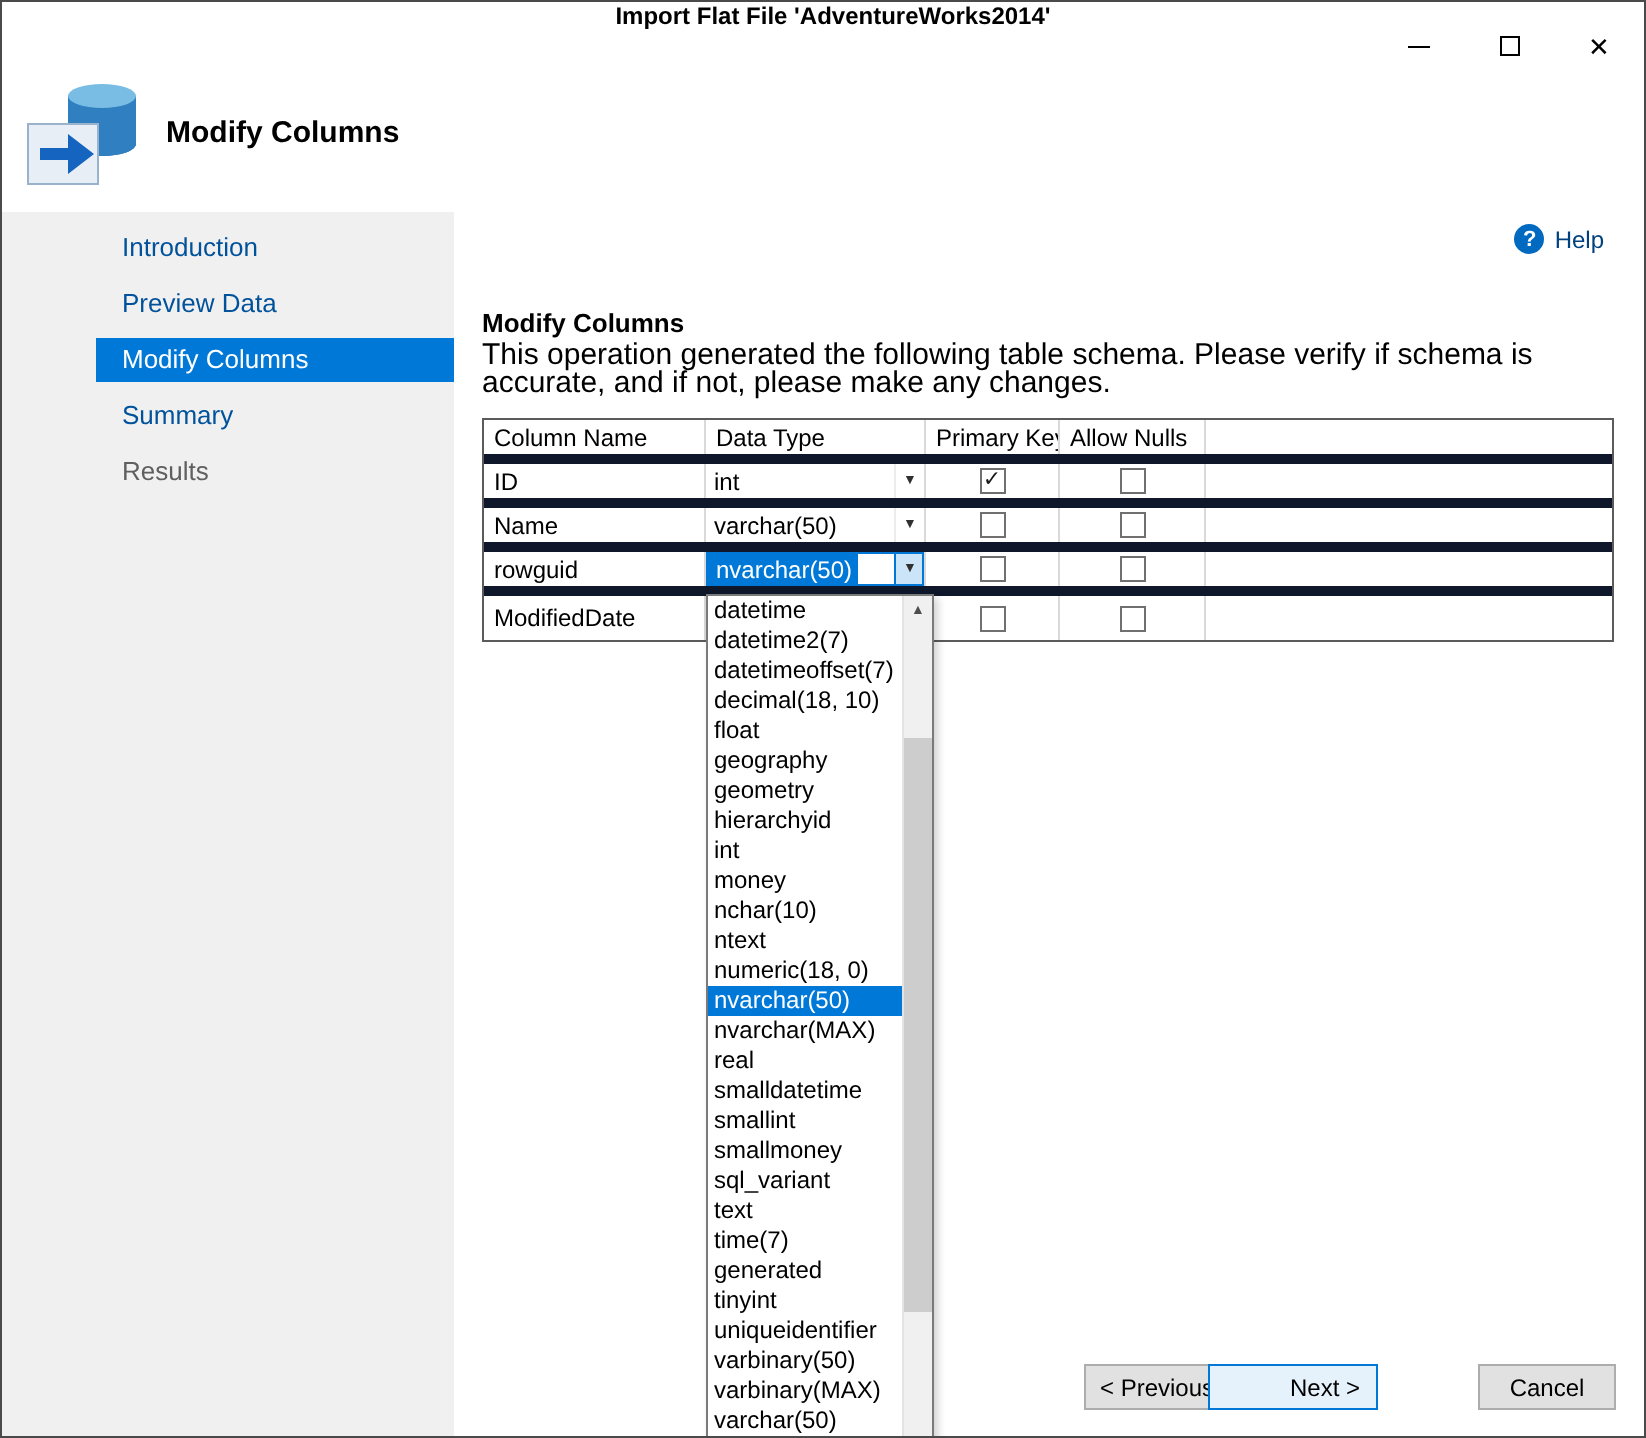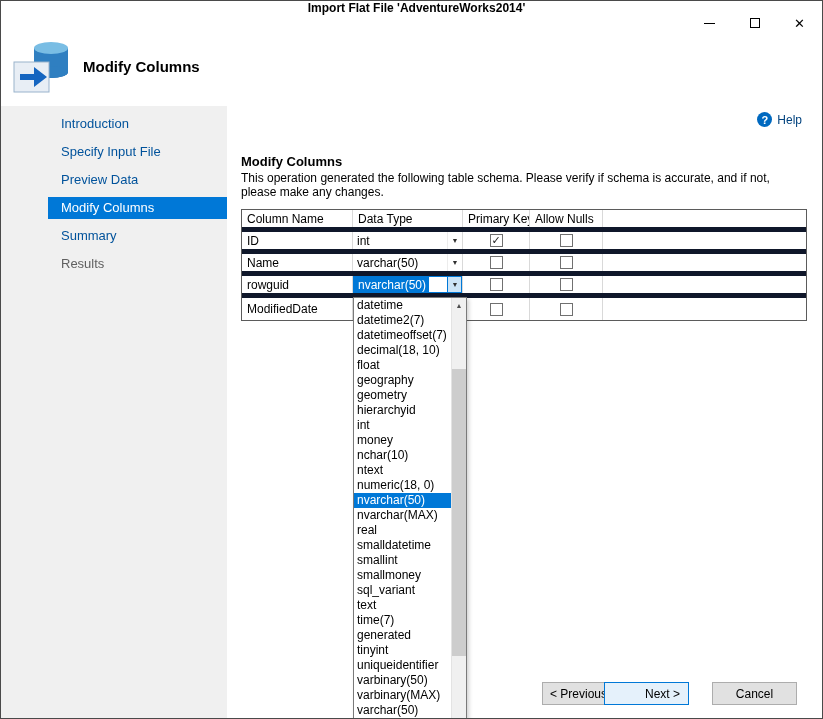--- a/index.html
+++ b/index.html
@@ -25,21 +25,21 @@
   
   .sidebar { position:absolute; top:105px; left:0; width:226px; bottom:0; background:#f0f0f0; padding-top:4px; }
   .side-item { height:28px; line-height:28px; padding-left:13px; font-size:13px; color:#00529b; cursor:pointer; white-space:nowrap;margin-left:47px; }
   .side-item.selected { background:#0078d7; color:#fff; border-top:3px solid #f0f0f0; border-bottom:3px solid #f0f0f0; line-height:22px; cursor:default; }
   .side-item.disabled { color:#5f5f5f; cursor:default; }
   
   .help { position:absolute; top:111px; right:20px; display:flex; align-items:center; gap:5px; color:#00427e; font-size:12px; cursor:pointer; }
   .help-icon { width:15px; height:15px; border-radius:50%; background:#0069c0; color:#fff; font-size:11px; font-weight:700; display:flex; align-items:center; justify-content:center; }
   
   .main-title { position:absolute; left:240px; top:153px; font-size:13px; font-weight:700; }
-  .main-desc  { position:absolute; left:240px; top:170px; width:566px; line-height:14px; font-size:12px; }
+  .main-desc  { position:absolute; left:240px; top:170px; width:566px; line-height:14px; font-size:15px; }
   
   .schema-table { position:absolute; left:240px; top:208px; width:566px; background:#fff; border:1px solid #5b5b5b; }
   .t-row { display:flex; height:22px; border-bottom:5px solid #0f172a; }
   #tbody .t-row:last-child { border-bottom:none; }
   .t-cell { border-right:1px solid #d9d9d9; height:100%; display:flex; align-items:center; padding:0 5px; overflow:hidden; white-space:nowrap; }
   .t-cell:last-child { border-right:none; }
   .c0 { width:111px; }
   .c1 { width:110px; padding:0; }
   .c2 { width:67px; justify-content:center; padding:0; }
   .c3 { width:73px; justify-content:center; padding:0; }
@@ -60,21 +60,21 @@
   .dd-list { position:absolute; left:0; top:0; right:15px; }
   .dd-item { height:15px; line-height:15px; padding-left:3px; font-size:12px; white-space:nowrap; overflow:hidden; cursor:pointer; }
   .dd-item.selected { background:#0078d7; color:#fff; }
   .dd-scroll { position:absolute; right:0; top:0; width:15px; height:100%; background:#f0f0f0; border-left:1px solid #e3e3e3; }
   .dd-scroll-up { height:15px; display:flex; align-items:center; justify-content:center; font-size:7px; color:#4d4d4d; cursor:pointer; }
   .dd-thumb { position:absolute; left:0; top:71px; width:100%; height:287px; background:#cdcdcd; cursor:pointer; }
   
   .btn { position:absolute; top:681px; height:23px; background:#e1e1e1; border:1px solid #adadad; font-family:inherit; font-size:12px; color:#000; cursor:pointer; }
   #btn-prev { left:541px; width:73px; }
   #btn-next { left:603px; width:85px; background:#e5f1fb; border:1px solid #0078d7;padding-left:32px; }
-  #btn-cancel { left:711px; width:85px; }
+  #btn-cancel { left:738px; width:69px; }
 </style>
 </head>
 <body>
 
 <div class="window">
 
   <div class="titlebar">
     <div class="title">Import Flat File 'AdventureWorks2014'</div>
     <div class="win-controls">
       <div class="win-btn">
@@ -96,21 +96,20 @@
       <ellipse cx="40" cy="36" rx="17" ry="6" fill="#2f7fc1"></ellipse>
       <ellipse cx="40" cy="12" rx="17" ry="6" fill="#79bde4"></ellipse>
       <rect x="3" y="26" width="35" height="30" fill="#e8eef5" stroke="#9ab3cc" stroke-width="1"></rect>
       <path d="M9 38 h14 v-7 l13 10 -13 10 v-7 H9 z" fill="#1565c0"></path>
     </svg>
     <div class="header-title">Modify Columns</div>
   </div>
 
   <div class="sidebar">
       <div class="side-item link">Introduction</div>
-      <div class="side-item link">Specify Input File</div>
       <div class="side-item link">Preview Data</div>
       <div class="side-item selected">Modify Columns</div>
       <div class="side-item link">Summary</div>
       <div class="side-item disabled">Results</div>
     </div>
 
   <div class="help">
     <span class="help-icon">?</span>
     <span>Help</span>
   </div>

